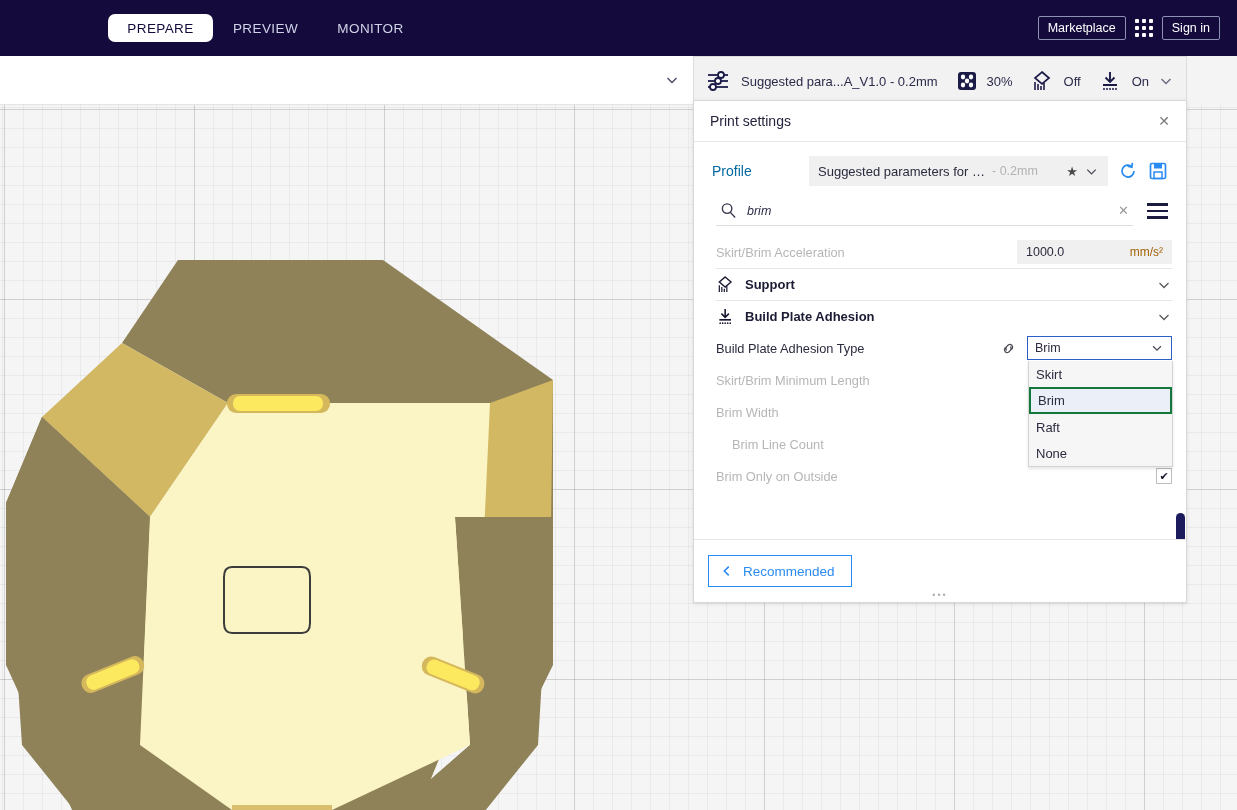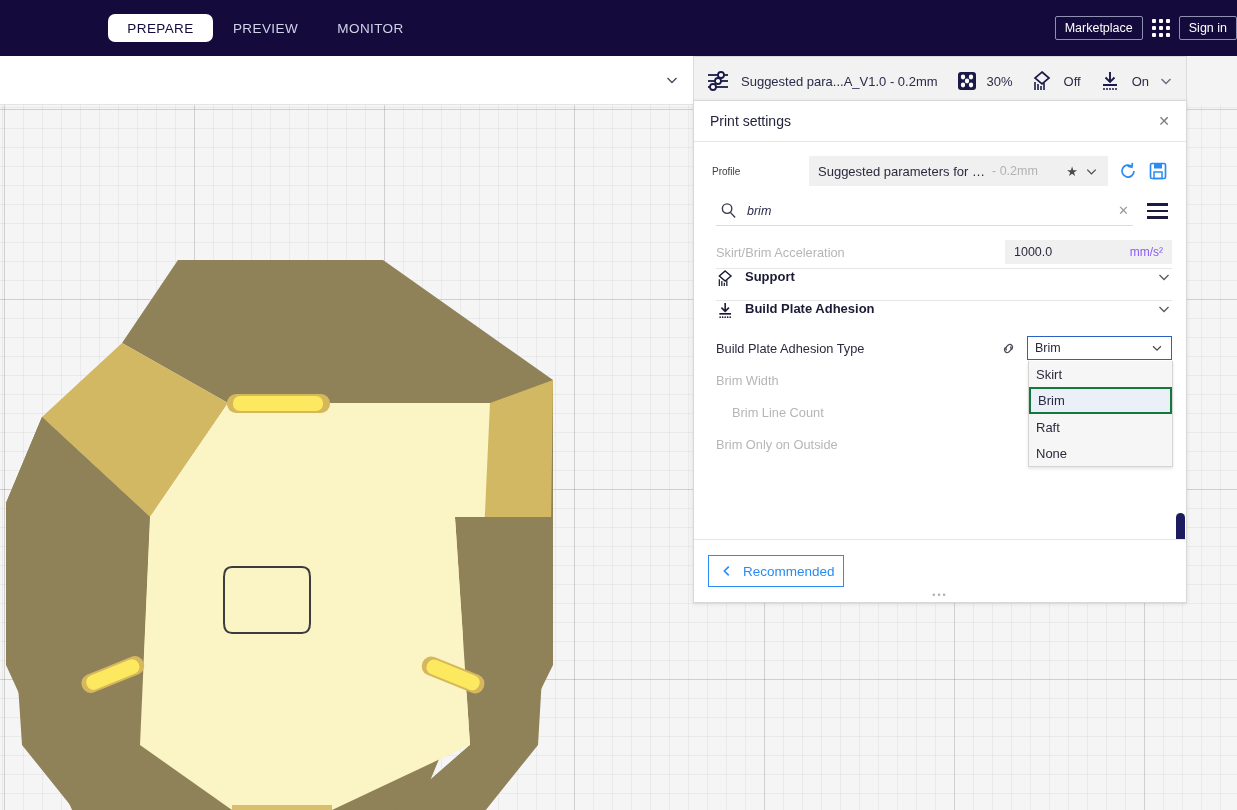--- a/index.html
+++ b/index.html
@@ -32,20 +32,21 @@
   .nav-tabs { display: flex; align-items: center; margin-left: 108px; gap: 0; }
   .nav-tab {
     height: 28px; min-width: 105px; padding: 0 16px;
     display: flex; align-items: center; justify-content: center;
     font-size: 13.5px; letter-spacing: .4px; color: #cfd3e8;
     border-radius: 7px; cursor: pointer; user-select: none;
   }
   .nav-tab.active { background: #ffffff; color: #140a3c; font-weight: 400; }
   .topbar-right {
     margin-left: auto; display: flex; align-items: center; gap: 9px;
+    padding-right: 17px;
   }
   .ghost-btn {
     border: 1px solid #8d92b4; color: #ffffff; background: transparent;
     font-size: 12.5px; padding: 5px 9px; border-radius: 2px; cursor: pointer;
     font-family: inherit; line-height: 1;
   }
   .grid-icon { display: grid; grid-template-columns: repeat(3, 4px);
     grid-template-rows: repeat(3, 4px); gap: 3px; cursor: pointer; }
   .grid-icon i { background: #ffffff; border-radius: 1px; display: block; width: 4px; height: 4px; }
 
@@ -76,21 +77,21 @@
     display: flex; flex-direction: column;
   }
   .panel-head {
     height: 41px; display: flex; align-items: center; padding: 0 16px;
     border-bottom: 1px solid #e6e6e6;
   }
   .panel-title { font-size: 14px; color: #24243c; }
   .panel-close { margin-left: auto; color: #7a7a7a; font-size: 14px; cursor: pointer; line-height: 1; }
 
   .profile-row { height: 58px; display: flex; align-items: center; padding: 0 18px; gap: 10px; }
-  .profile-label { font-size: 10px; color: #404040; width: 92px; }
+  .profile-label { font-size: 14px; color: #0369a1; width: 92px; }
   .profile-select {
     flex: 0 0 299px; height: 30px; background: #f0f0f0; border: none;
     display: flex; align-items: center; padding: 0 9px; gap: 6px; cursor: pointer;
   }
   .profile-name { font-size: 13px; color: #2b2b3f; max-width: 168px; overflow: hidden;
     white-space: nowrap; text-overflow: ellipsis; }
   .profile-sub { font-size: 12.5px; color: #b2b2b2; }
   .profile-star { margin-left: auto; color: #4a4a4a; font-size: 13px; }
   .profile-chev { color: #4a4a4a; }
   .icon-btn { cursor: pointer; display: flex; align-items: center; }
@@ -112,28 +113,28 @@
   
   .settings-list {
     position: relative; margin-top: 10px; flex: 1; overflow: hidden;
     padding-left: 22px; padding-right: 14px;
   }
   .srow { display: flex; align-items: center; height: 32px; position: relative; }
   .srow .sname { font-size: 12.8px; color: #b6b6b6; flex: 1; }
   .srow.enabled .sname { color: #2b2b3f; }
   .srow .sname.indent { padding-left: 16px; }
   .svalue {
-    width: 167px; height: 24px; background: #f0f0f0; display: flex; align-items: center;
+    width: 155px; height: 24px; background: #f0f0f0; display: flex; align-items: center;
     padding: 0 9px; font-size: 12.5px; color: #2b2b3f; position: relative;
   }
-  .svalue .unit { margin-left: auto; color: #8b5cf6; font-size: 12px; }
+  .svalue .unit { margin-left: auto; color: #a16207; font-size: 12px; }
   .link-icon { color: #4a4a55; margin-right: 10px; display: flex; align-items: center; }
 
   .cat-row {
-    display: flex; align-items: flex-start; height: 32px; gap: 9px;
+    display: flex; align-items: center; height: 32px; gap: 9px;
     border-top: 1px solid #e6e6e6;
   }
   .cat-row .cat-name { font-size: 13px; font-weight: bold; color: #1b1b35; }
   .cat-row .cat-chev { margin-left: auto; color: #5a5a5a; }
 
   
   .combo {
     width: 145px; height: 24px; border: 1px solid #2d5fc7; background: #ffffff;
     display: flex; align-items: center; padding: 0 7px; font-size: 12.5px;
     color: #2b2b3f; cursor: pointer; position: relative; z-index: 6;
@@ -162,21 +163,21 @@
   }
 
   
   .panel-foot {
     height: 63px; border-top: 1px solid #e6e6e6; display: flex; align-items: center;
     padding-left: 14px;
   }
   .rec-btn {
     height: 32px; border: 1px solid #2a8bf2; background: #ffffff; color: #2a8bf2;
     font-size: 13.5px; display: flex; align-items: center; gap: 9px;
-    padding: 0 8px 0 11px; cursor: pointer; font-family: inherit;
+    padding: 0 16px 0 11px; cursor: pointer; font-family: inherit;
   }
   .grip { position: absolute; left: 50%; transform: translateX(-50%); bottom: 2px;
     font-size: 9px; color: #b0b0b0; letter-spacing: 2px; }
   svg { display: block; }
 </style>
 </head>
 <body>
 
 <div id="app">
 
@@ -444,20 +445,23 @@
           <div class="combo-menu">
             <div class="combo-opt">Skirt</div>
             <div class="combo-opt selected">Brim</div>
             <div class="combo-opt">Raft</div>
             <div class="combo-opt">None</div>
           </div>
         </div>
       </div>
 
       <div class="srow">
+        <span class="sname">Skirt/Brim Minimum Length</span>
+      </div>
+      <div class="srow">
         <span class="sname">Brim Width</span>
       </div>
       <div class="srow">
         <span class="sname indent">Brim Line Count</span>
       </div>
       <div class="srow">
         <span class="sname">Brim Only on Outside</span>
         <div class="checkbox">✔</div>
       </div>
 

